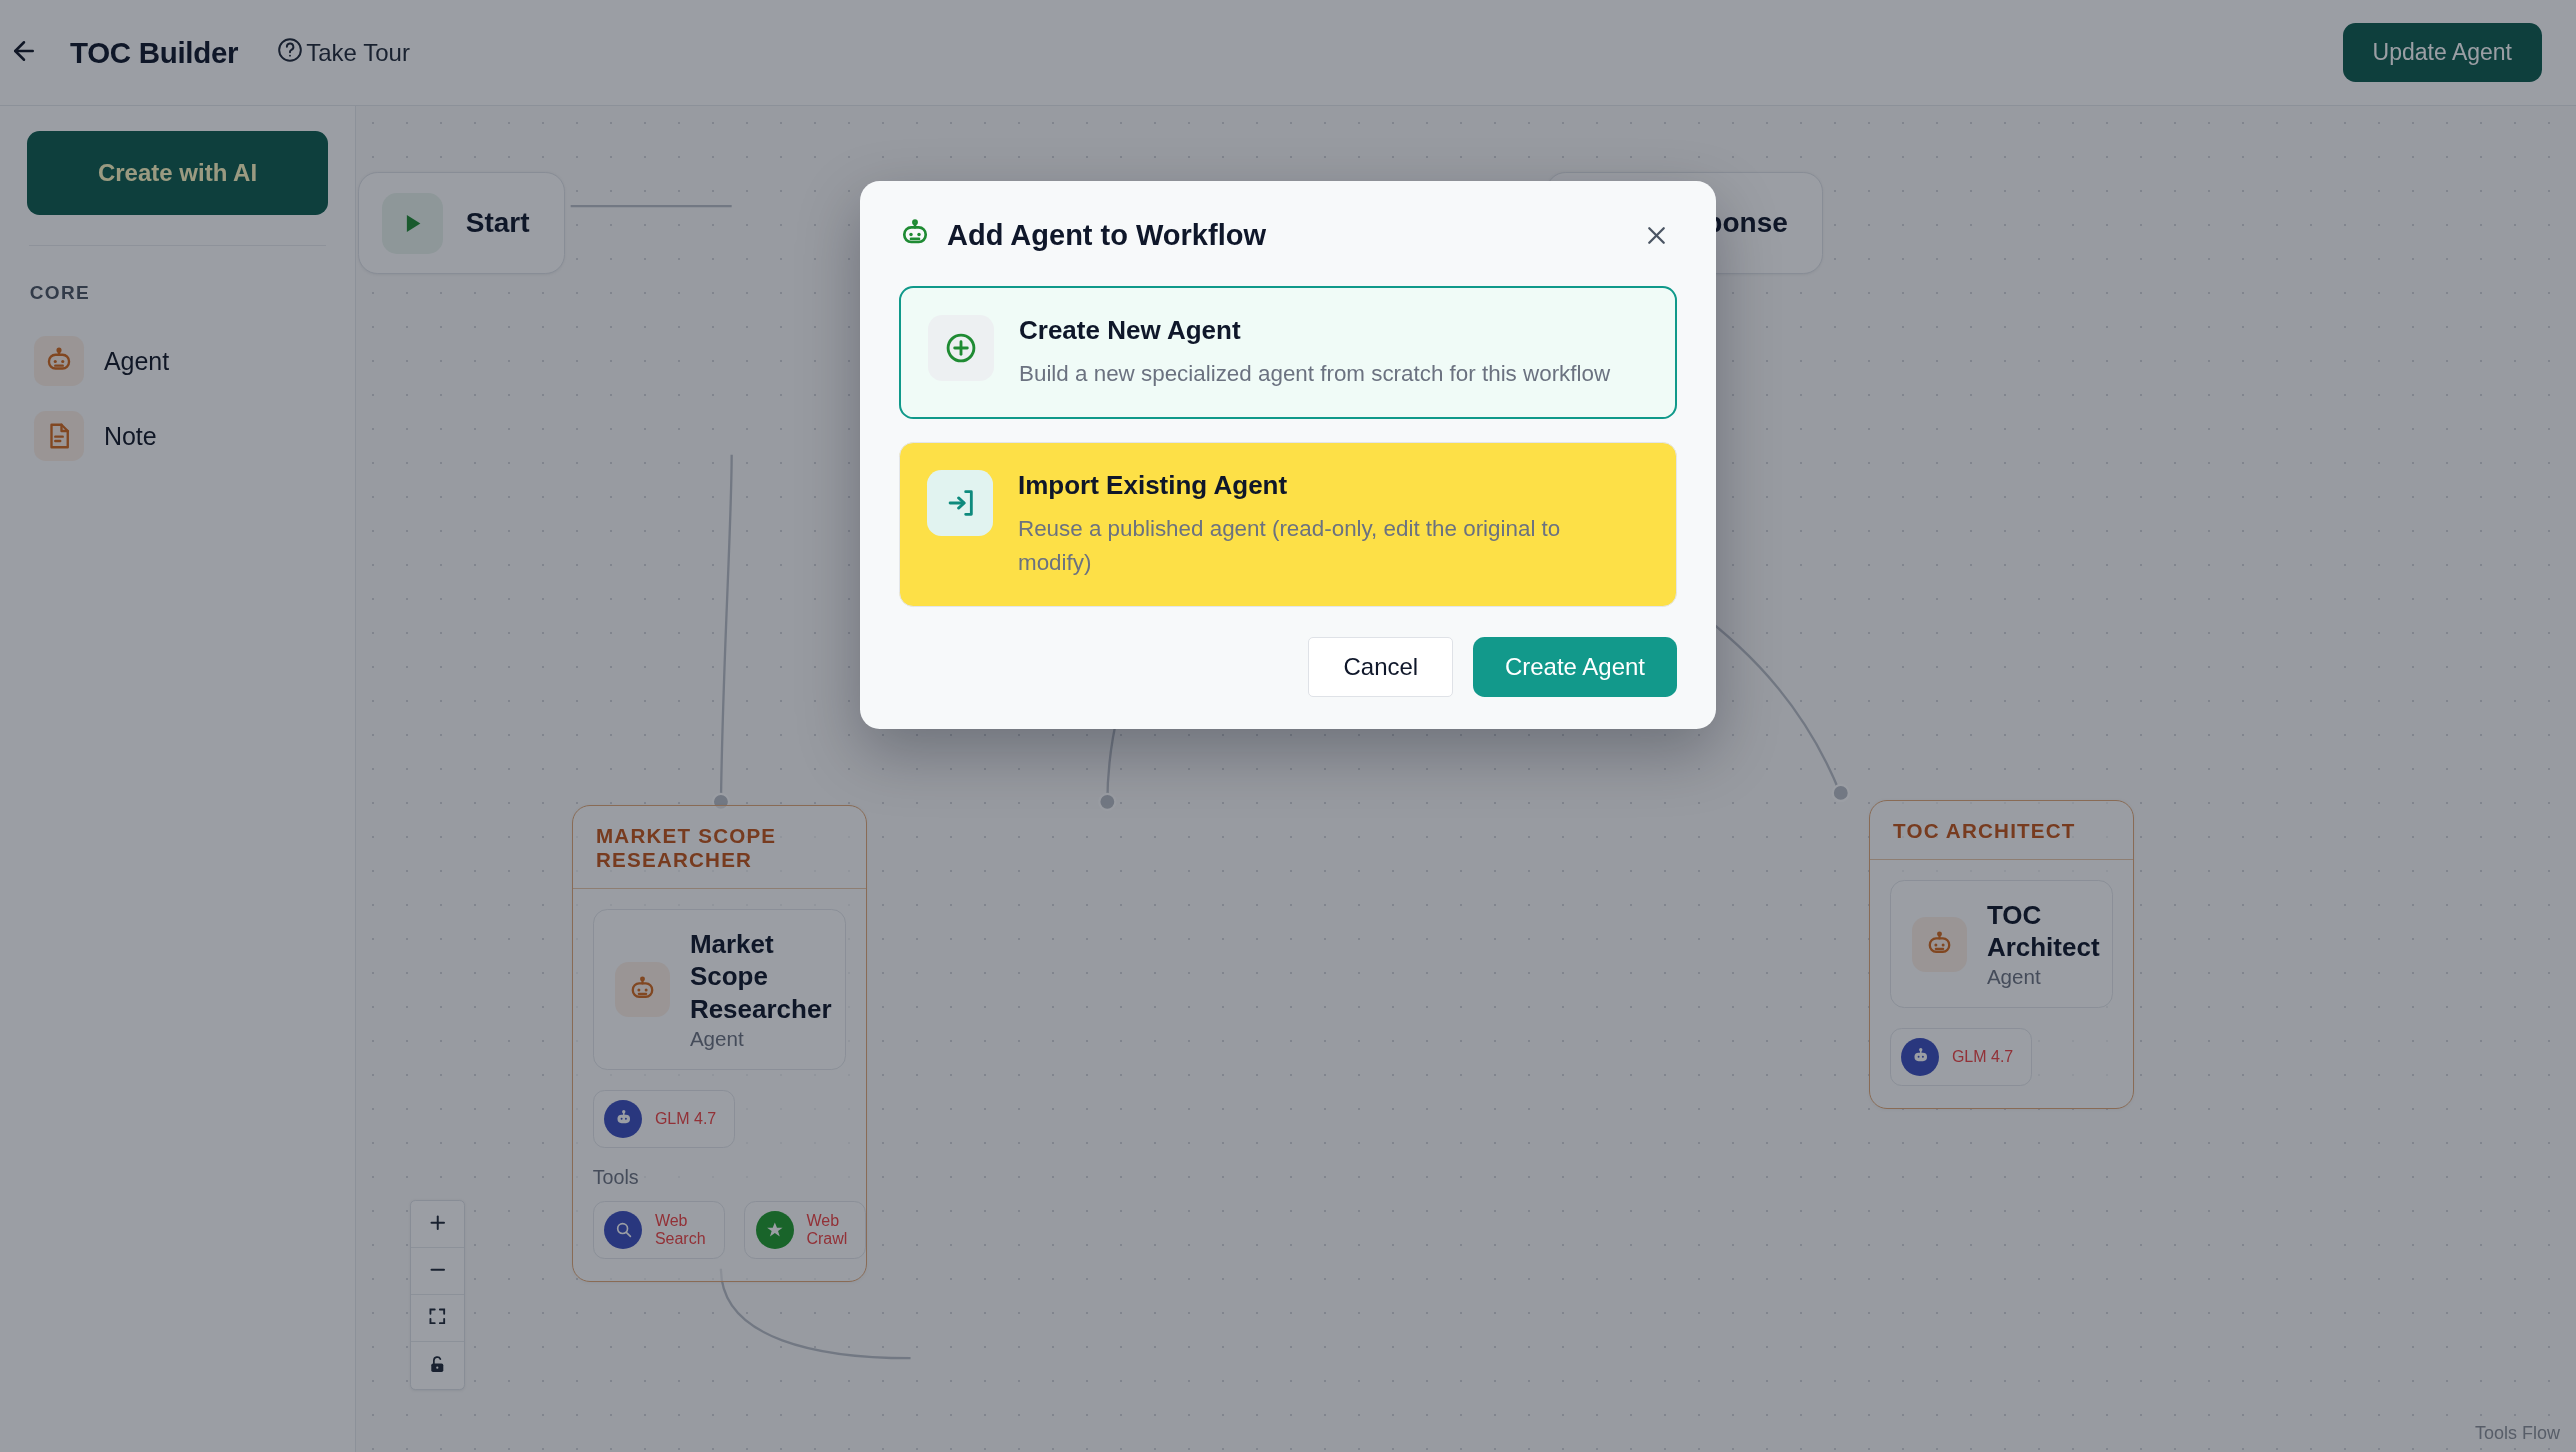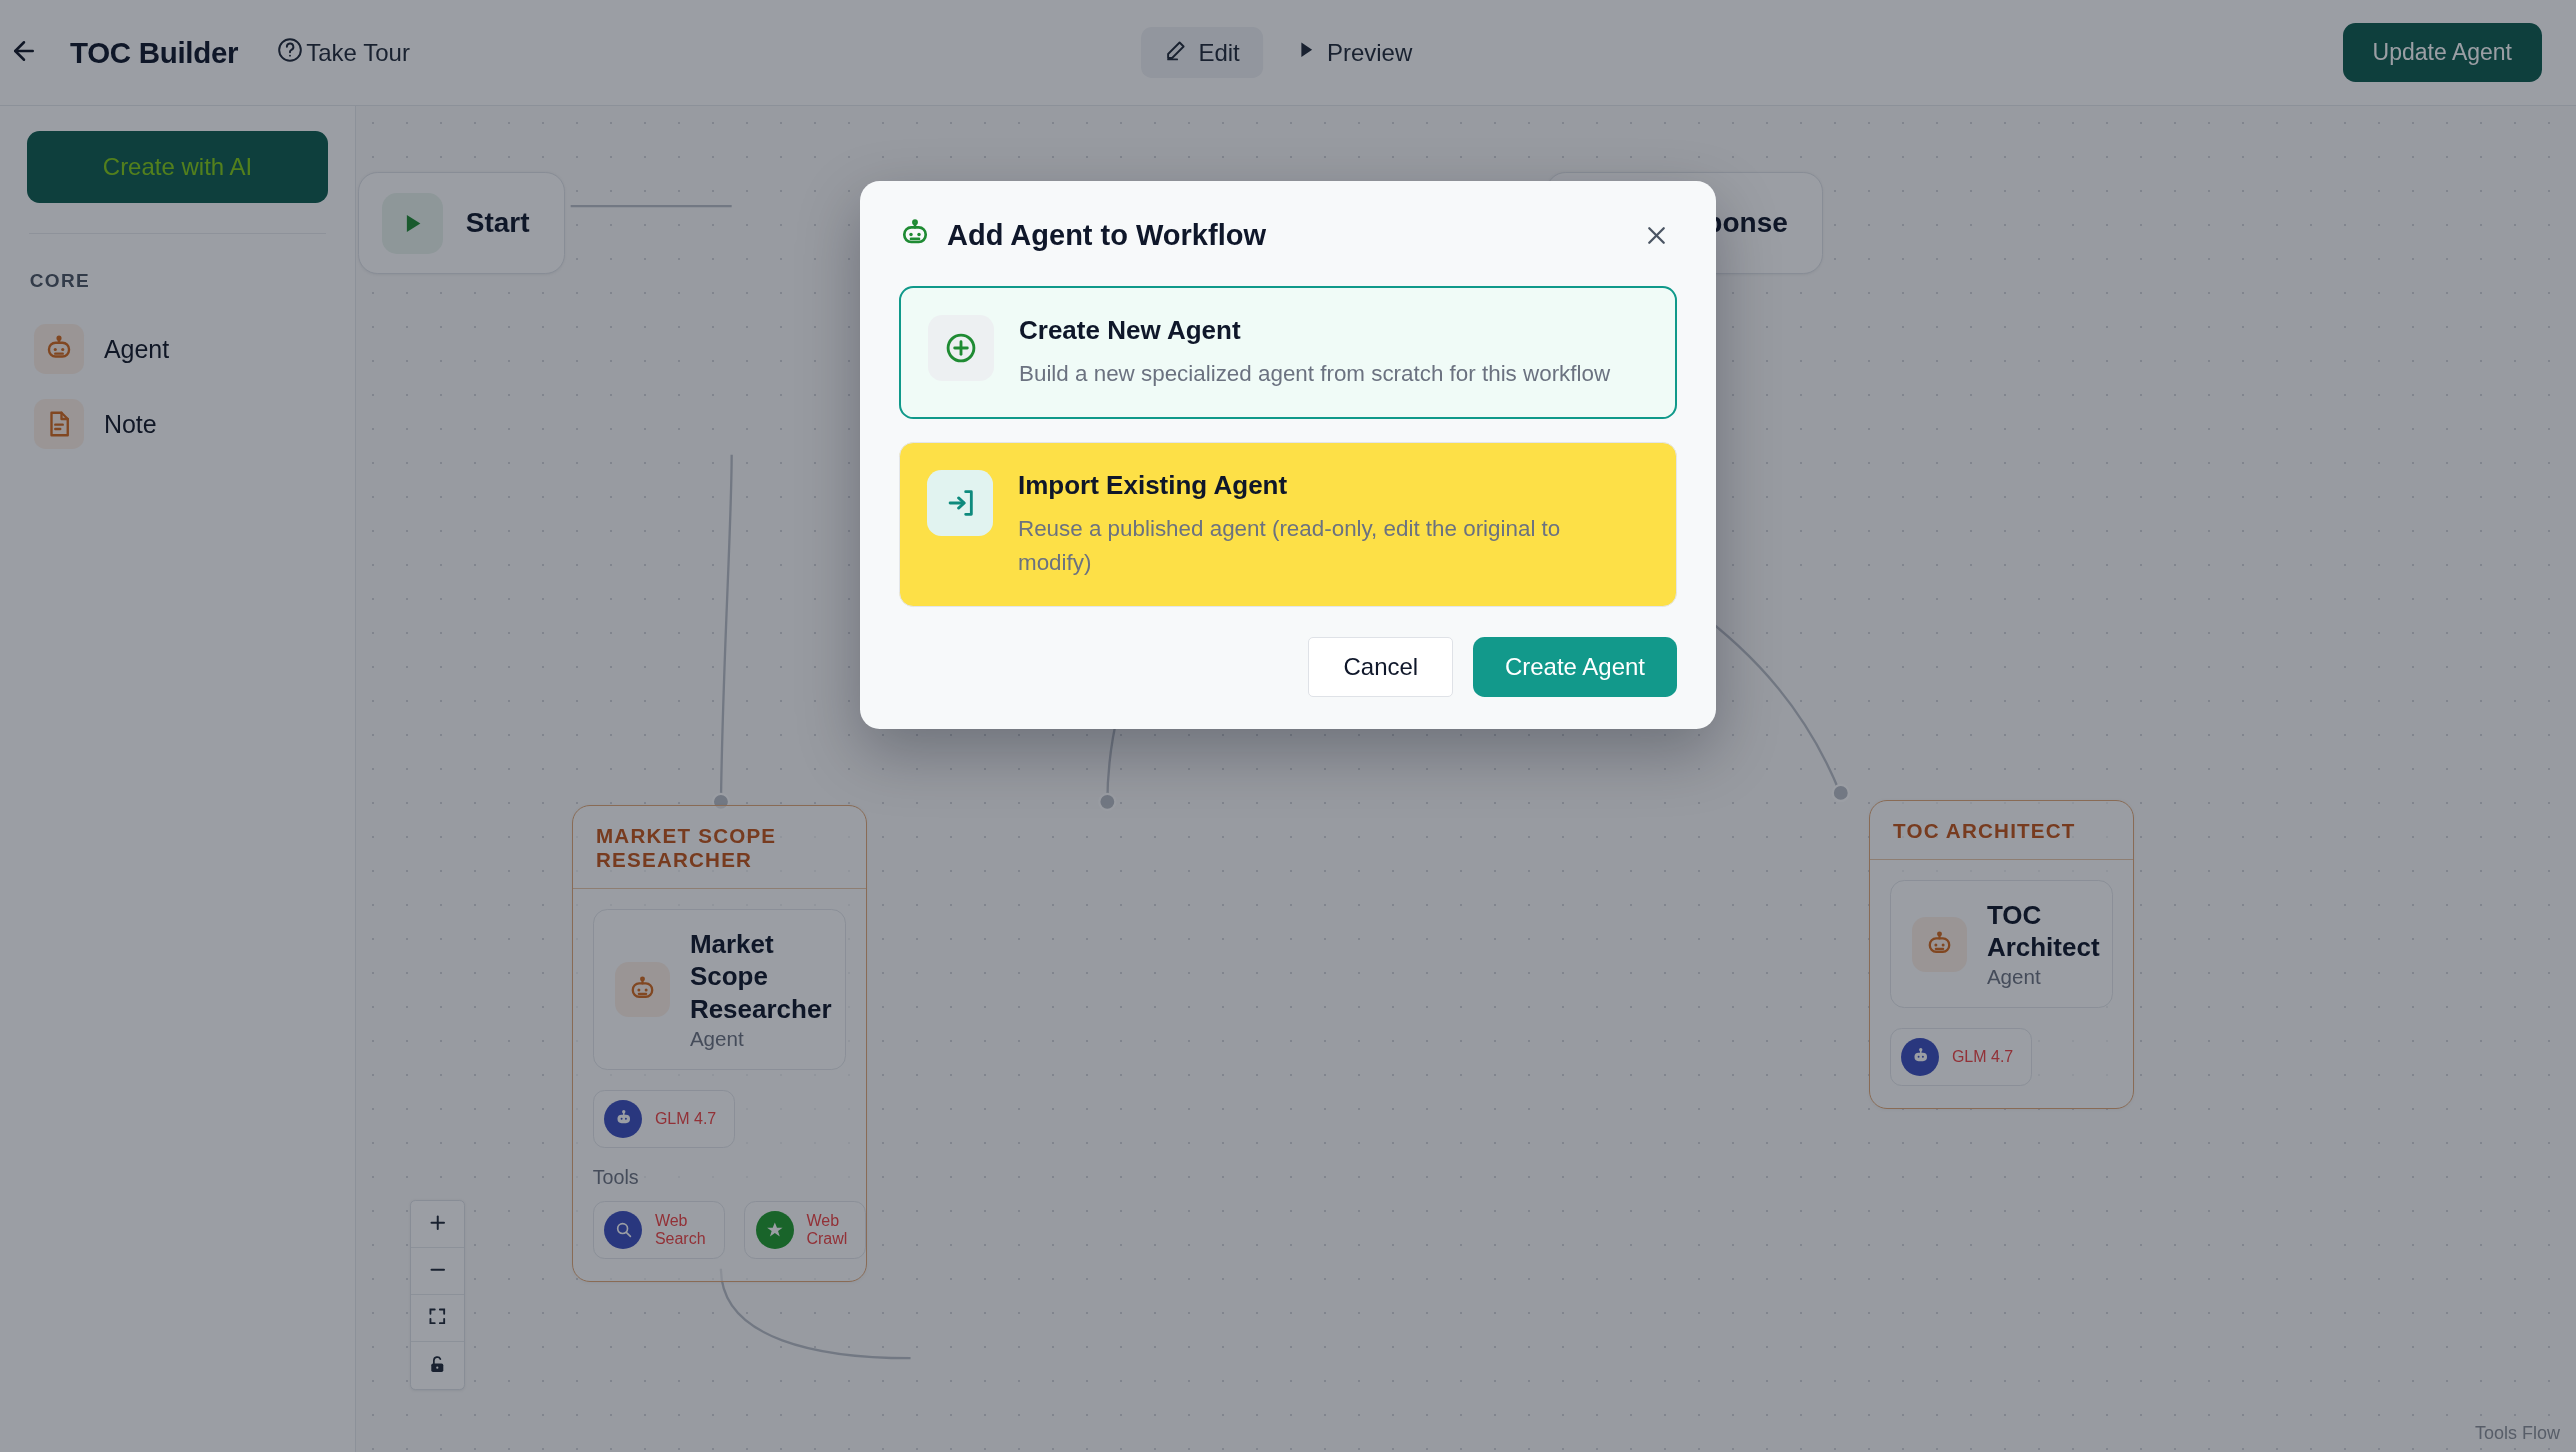--- a/index.html
+++ b/index.html
@@ -46,23 +46,23 @@
     padding: 16px 30px; border-radius: 12.5px; cursor: pointer;
   }
 
   
   .sidebar {
     position: absolute; top: 106px; left: 0; width: 356px; height: 1347px;
     background: #ffffff; border-right: 0.9px solid #e6e8ec;
     padding: 25px 27px;
   }
   .create-ai-btn {
-    width: 100%; background: #0d5c4f; color: #84cc16; border: none;
-    font-family: inherit; font-size: 24px; font-weight: 400;
-    padding: 22px 0; border-radius: 12.5px; cursor: pointer;
+    width: 100%; background: #0d5c4f; color: #fef9c3; border: none;
+    font-family: inherit; font-size: 24px; font-weight: 700;
+    padding: 28px 0; border-radius: 12.5px; cursor: pointer;
   }
   .side-divider { height: 0.9px; background: #e8eaee; margin: 30px 1.8px 0 1.8px; }
   .side-section-label {
     font-size: 19px; font-weight: 700; letter-spacing: 1.4px;
     color: #4b5563; margin: 36px 0 19.7px 2.7px;
   }
   .side-item {
     display: flex; align-items: center; gap: 19.7px;
     padding: 12.5px 7.2px; border-radius: 10.7px; cursor: grab;
   }
@@ -229,39 +229,20 @@
           <svg width="26" height="26" viewBox="0 0 24 24" fill="none" stroke="#1f2937" stroke-width="1.8">
               <circle cx="12" cy="12" r="10"></circle>
               <path d="M9.1 9a3 3 0 1 1 4.2 2.8c-.8.4-1.3 1-1.3 1.9v.3" stroke-linecap="round"></path>
               <circle cx="12" cy="17.2" r="0.9" fill="#1f2937" stroke="none"></circle>
             </svg>
         </span>
         <span>Take Tour</span>
       </div>
     </div>
 
-    <div class="tb-center">
-      <div class="seg active">
-        <span>
-          <svg width="24" height="24" viewBox="0 0 24 24" fill="none" stroke="#1f2937" stroke-width="1.9" stroke-linecap="round" stroke-linejoin="round">
-              <path d="M15.5 4.5l4 4L8 20H4v-4z"></path>
-              <line x1="4" y1="21.4" x2="13" y2="21.4"></line>
-            </svg>
-        </span>
-        <span>Edit</span>
-      </div>
-      <div class="seg">
-        <span>
-          <svg width="21.5" height="21.5" viewBox="0 0 24 24">
-              <polygon points="7,4 19,12 7,20" fill="#1f2937"></polygon>
-            </svg>
-        </span>
-        <span>Preview</span>
-      </div>
-    </div>
 
     <div class="tb-right">
       <button class="btn-primary-dark">Update Agent</button>
     </div>
   </div>
 
   <div class="sidebar">
     <button class="create-ai-btn">Create with AI</button>
     <div class="side-divider"></div>
     <div class="side-section-label">CORE</div>

